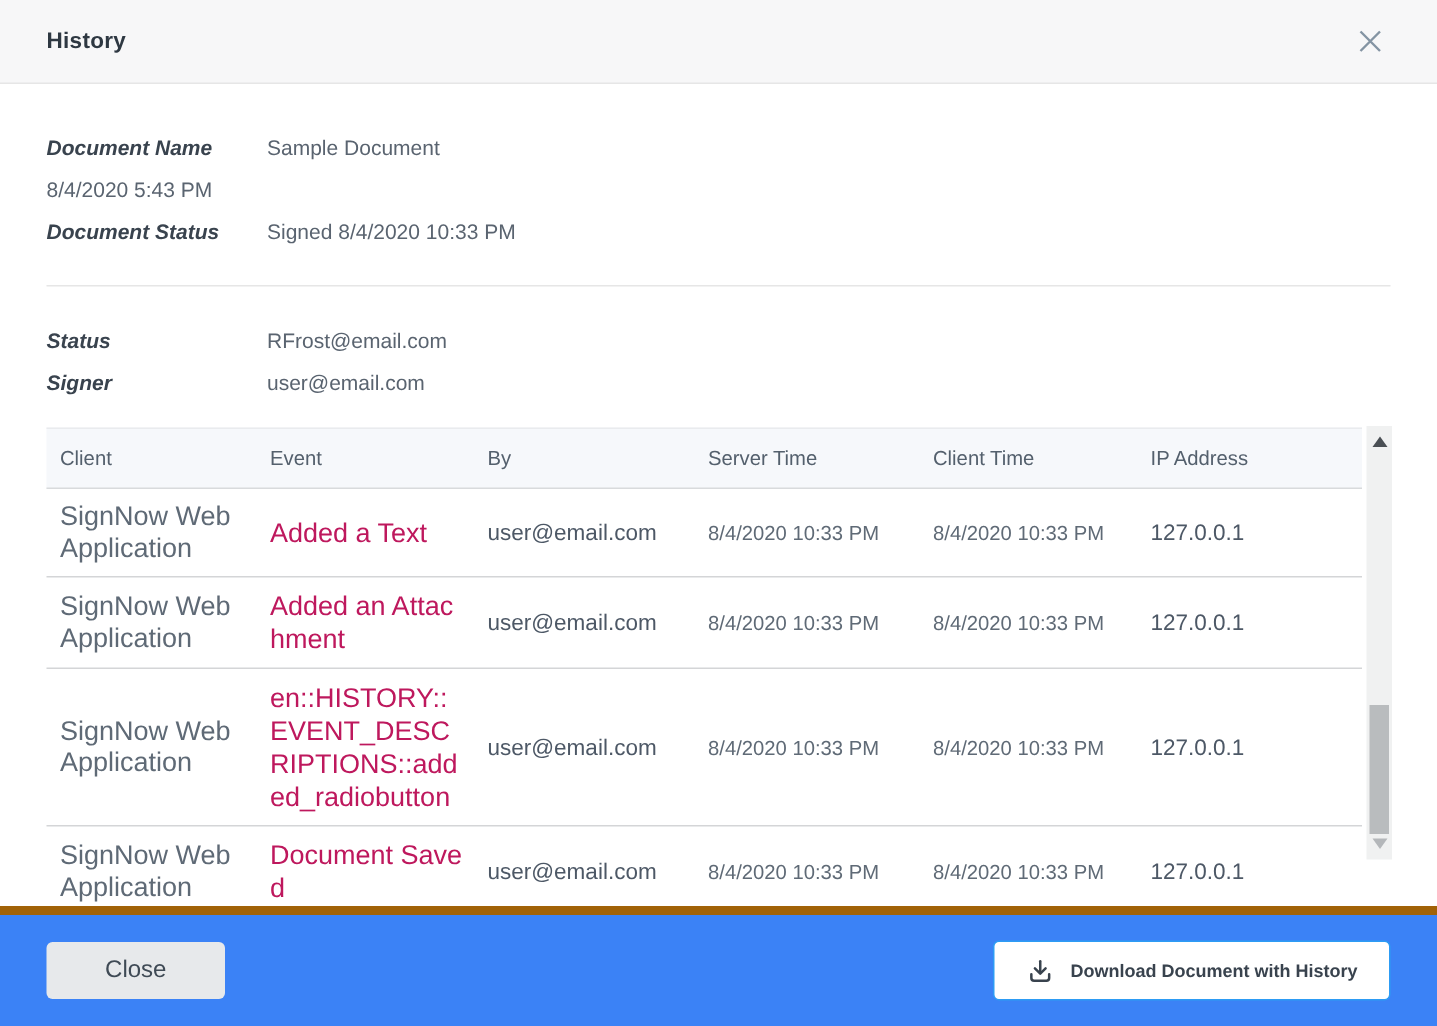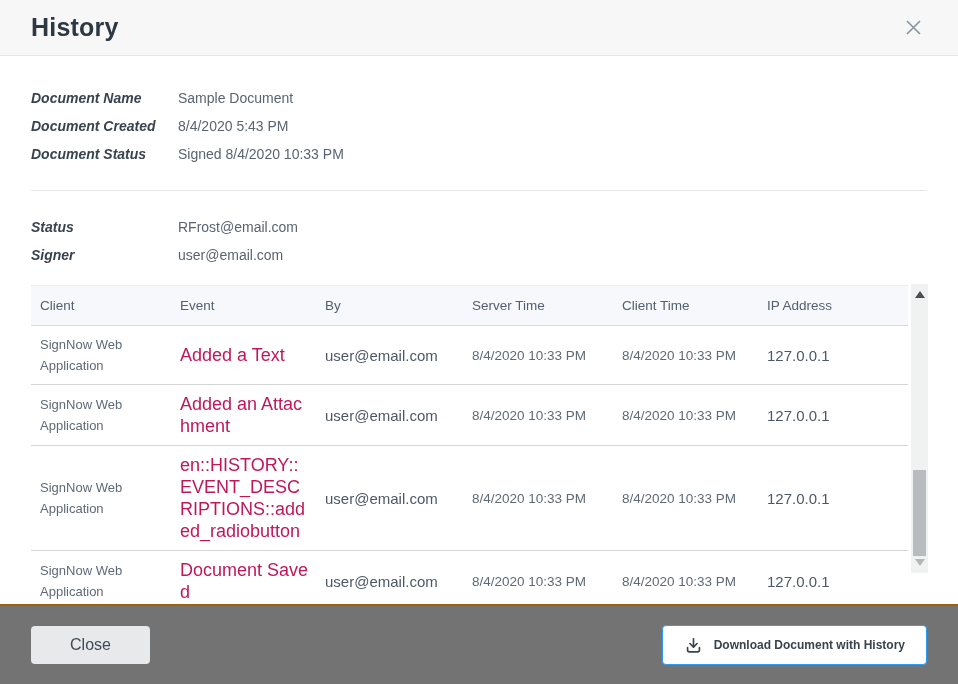--- a/index.html
+++ b/index.html
@@ -15,21 +15,21 @@
   
   .modal-header {
     height: 56px;
     background: #f7f7f8;
     border-bottom: 1px solid #e6e6e6;
     display: flex;
     align-items: center;
     padding: 0 31px;
   }
   .modal-title {
-    font-size: 25px;
+    font-size: 15px;
     font-weight: 700;
     color: #2e3842;
     letter-spacing: 0.2px;
   }
   .close-btn {
     margin-left: auto;
     background: none;
     border: none;
     cursor: pointer;
     padding: 4px;
@@ -68,21 +68,21 @@
     font-size: 13.5px;
     color: #54606d;
   }
   .t-header > div { padding-left: 9px; }
   .t-row {
     border-bottom: 1px solid #d4d5d7;
     min-height: 56px;
     padding: 8px 0;
   }
   .t-row > div { padding-left: 9px; padding-right: 6px; }
-  .cell-client { font-size: 13px; color: #5f6a76; line-height: 21px; }
+  .cell-client { font-size: 18px; color: #5f6a76; line-height: 21px; }
   .cell-event  { font-size: 18px; color: #be185d; line-height: 22px; word-break: break-all; }
   .cell-by, .cell-ip { font-size: 15px; color: #4d5866; }
   .cell-server-time, .cell-client-time { font-size: 13.5px; color: #5f6a76; }
 
   
   .scrollbar {
     position: absolute;
     left: 911px; top: 284px;
     width: 17px; height: 289px;
     background: #f0f1f1;
@@ -111,22 +111,22 @@
     width: 13px; height: 86px;
     background: #b9bcbe;
     cursor: pointer;
   }
 
   
   .modal-footer {
     position: absolute;
     left: 0; bottom: 0;
     width: 958px; height: 80px;
-    border-top: 2px solid #a16207;
-    background: #737373;
+    border-top: 6px solid #a16207;
+    background: #3b82f6;
     display: flex;
     align-items: center;
     padding: 0 31px;
     gap: 47px;
   }
   .btn-close {
     width: 119px; height: 38px;
     background: #e7e9eb;
     border: none;
     border-radius: 4px;
@@ -168,21 +168,20 @@
 
 <div class="main">
 
   <div class="info-section">
     <div class="info-col-left">
       <div class="info-row">
         <span class="info-label">Document Name</span>
         <span class="info-value">Sample Document</span>
       </div>
       <div class="info-row">
-        <span class="info-label">Document Created</span>
         <span class="info-value">8/4/2020 5:43 PM</span>
       </div>
       <div class="info-row">
         <span class="info-label">Document Status</span>
         <span class="info-value">Signed 8/4/2020 10:33 PM</span>
       </div>
     </div>
     <div class="info-col-right">
     </div>
   </div>

